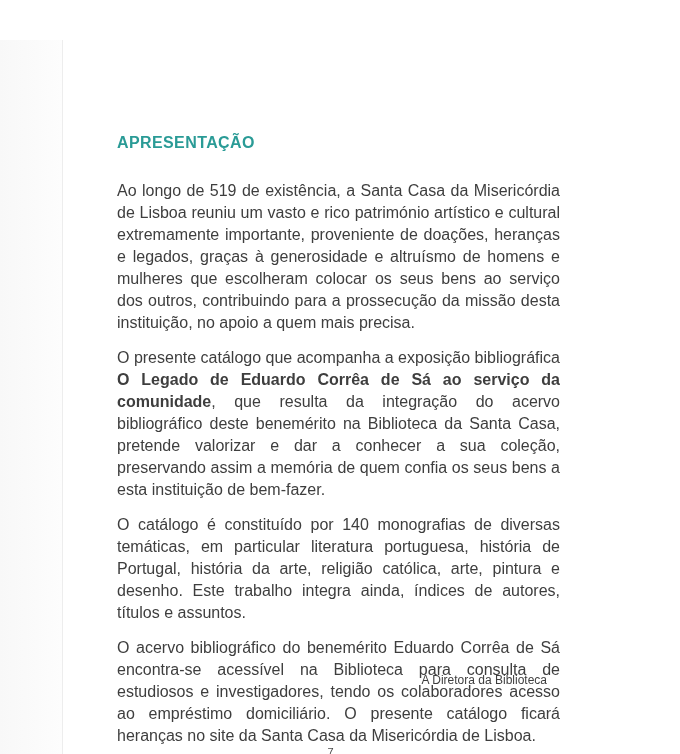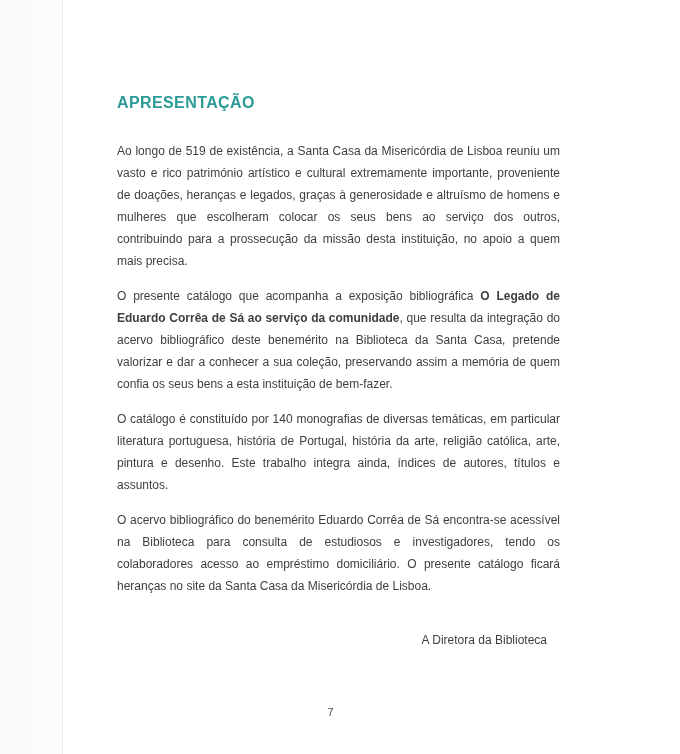--- a/index.html
+++ b/index.html
@@ -13,20 +13,21 @@
     width:680px;height:754px;
     background:var(--page-bg);
     font-family:"Liberation Sans","DejaVu Sans",sans-serif;
     position:relative;
     -webkit-font-smoothing:antialiased;
   }
   .page{
     position:absolute;inset:0;
     background:var(--page-bg);
     overflow:hidden;
+    margin-top:40px;
   }
   
   .page-edge{
     position:absolute;left:0;top:0;
     width:62px;height:754px;
     background:linear-gradient(to right,#f8f8f8,#fdfdfd);
     border-right:1px solid rgba(0,0,0,0.045);
   }
   .content{
     position:absolute;left:117px;top:93px;width:443px;
@@ -34,21 +35,21 @@
   h1.title{
     margin:0 0 27px 0;
     font-size:16px;
     font-weight:700;
     line-height:20px;
     letter-spacing:0.4px;
     color:var(--accent);
   }
   p.para{
     margin:0 0 13px 0;
-    font-size:12px;
+    font-size:16px;
     line-height:22px;
     color:var(--text);
     text-align:justify;
     text-align-last:left;
   }
   p.para span.run-bold{font-weight:700;}
   .signature{
     position:absolute;
     left:117px;top:631px;width:430px;
     text-align:right;

